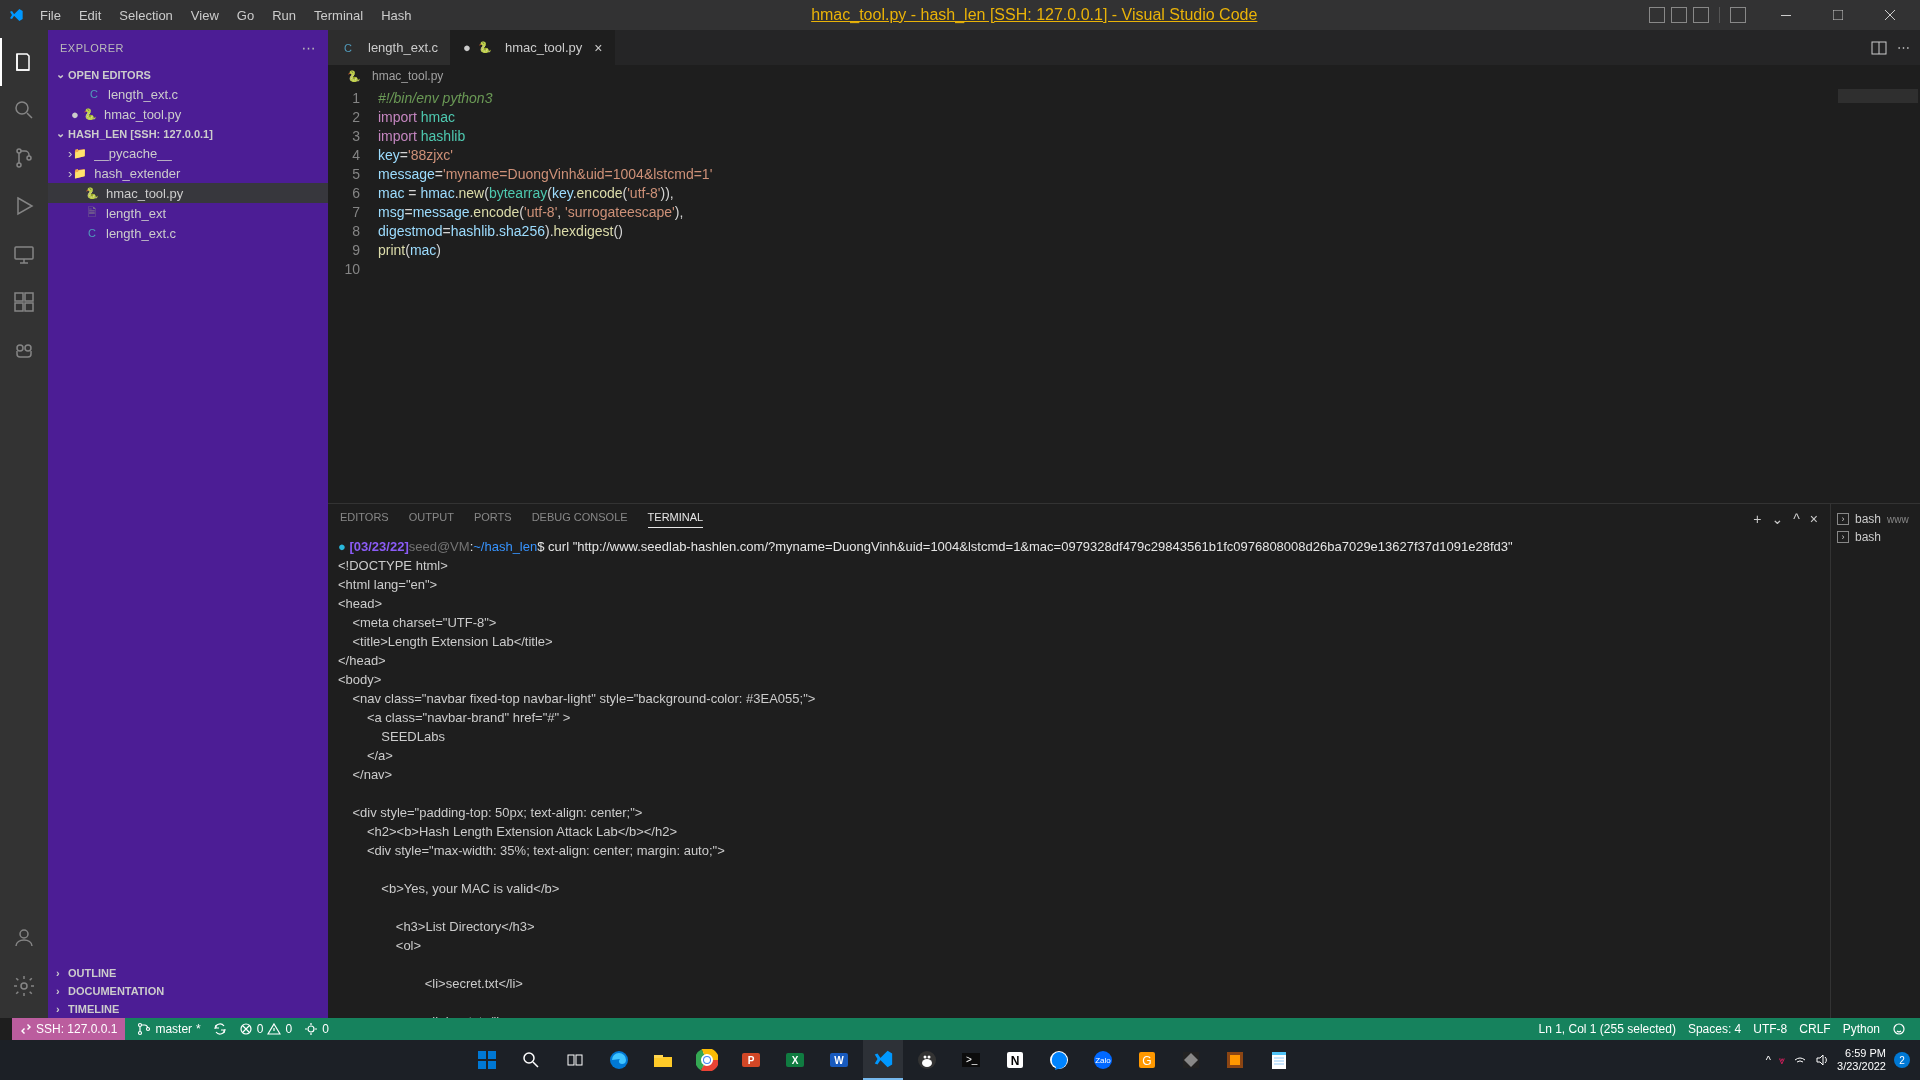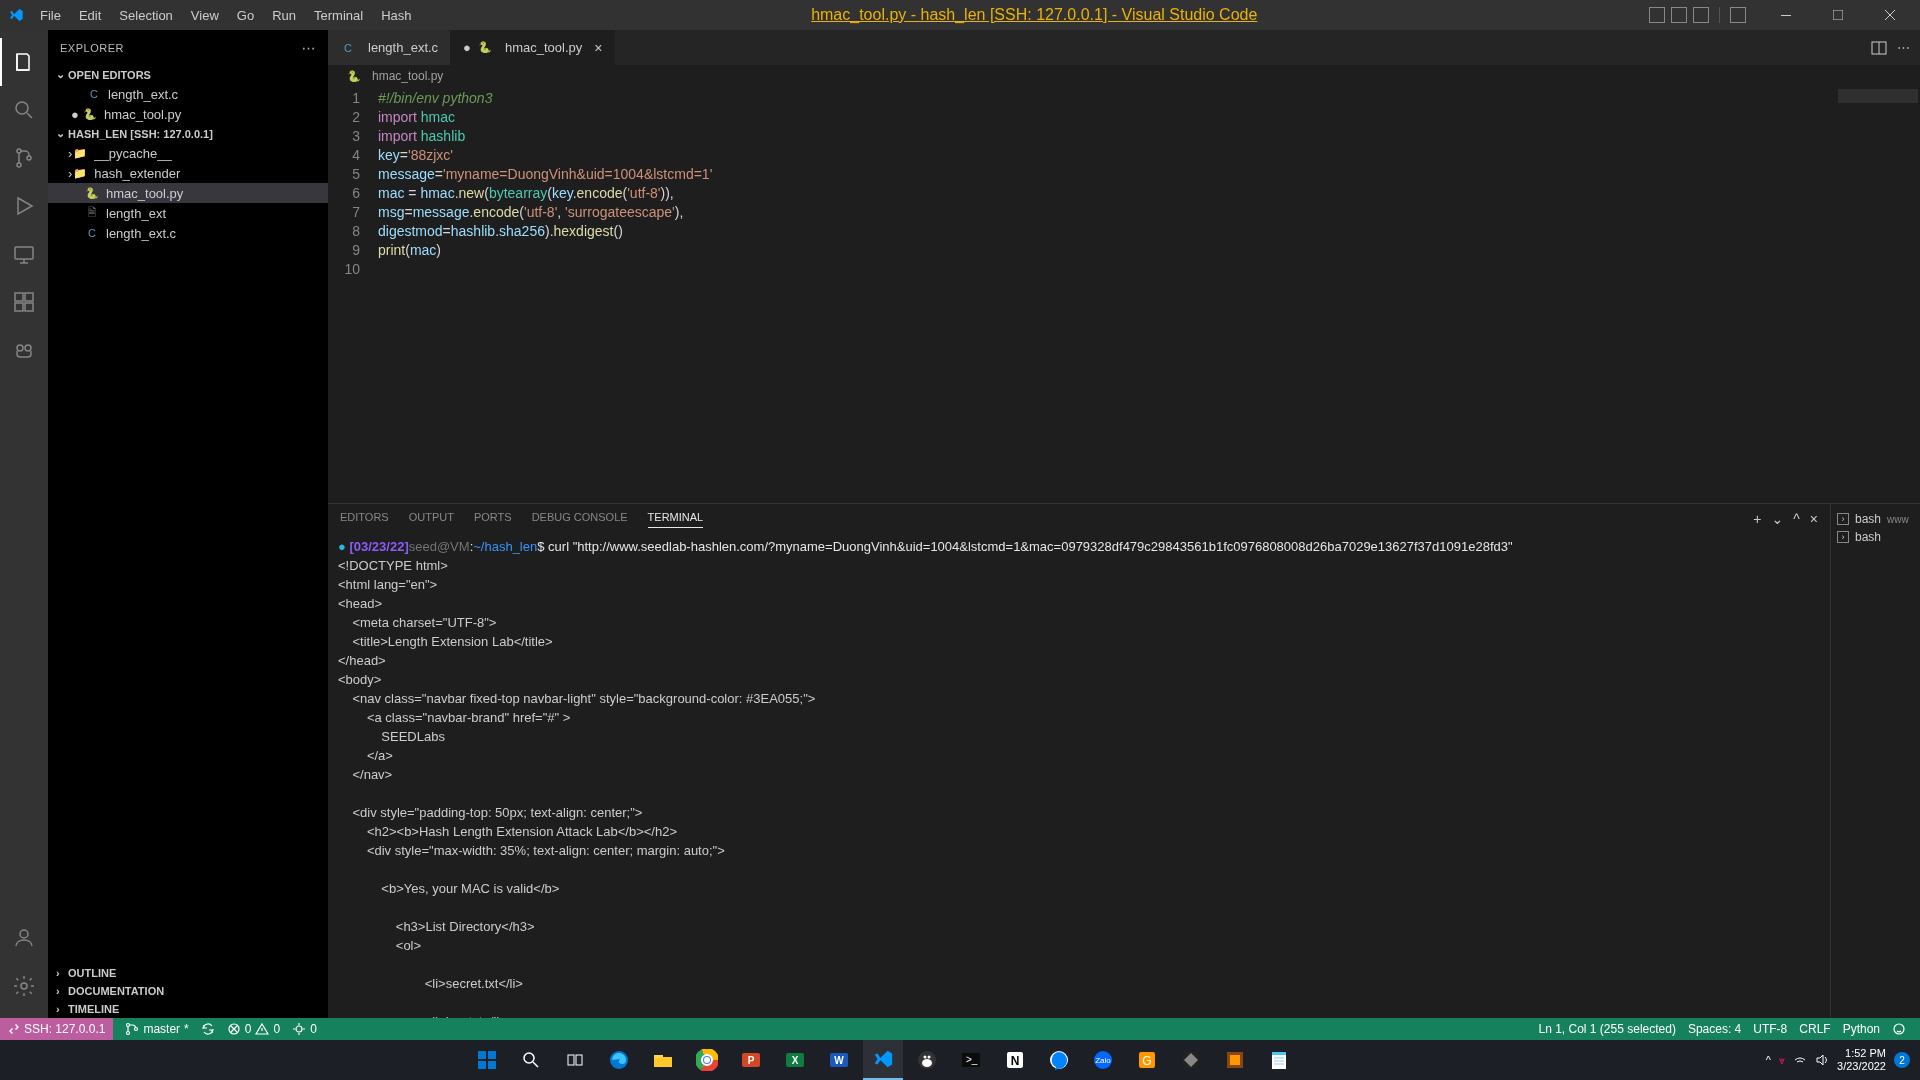--- a/index.html
+++ b/index.html
@@ -16,21 +16,21 @@
 .titlebar .win-btn { width: 44px; height: 30px; display: flex; align-items: center; justify-content: center; }
 .layout-icon { width: 16px; height: 16px; border: 1px solid #888; display: inline-block; }
 
 
 .main { display: flex; height: calc(100% - 30px - 22px - 40px); }
 .activity-bar { width: 48px; background: #333333; display: flex; flex-direction: column; align-items: center; padding-top: 8px; }
 .activity-bar .ab-item { width: 48px; height: 48px; display: flex; align-items: center; justify-content: center; cursor: pointer; }
 .activity-bar .ab-item.active { border-left: 2px solid #fff; }
 .activity-bar .bottom-items { margin-top: auto; margin-bottom: 8px; }
 
-.sidebar { width: 280px; background: #000000; display: flex; flex-direction: column; }
+.sidebar { width: 280px; background: #4c1d95; display: flex; flex-direction: column; }
 .sidebar-header { height: 35px; display: flex; align-items: center; justify-content: space-between; padding: 0 12px; font-size: 11px; letter-spacing: 0.5px; color: #bbbbbb; }
 .sidebar-header .dots { font-size: 14px; cursor: pointer; }
 .sidebar-section-title { padding: 3px 8px; font-size: 11px; font-weight: 700; color: #cccccc; display: flex; align-items: center; cursor: pointer; }
 .sidebar-section-title .chevron { width: 12px; display: inline-block; }
 .file-item { padding: 2px 8px 2px 20px; display: flex; align-items: center; cursor: pointer; font-size: 13px; }
 .file-item.active { background: #37373d; }
 .file-item .indent { width: 16px; display: inline-block; }
 .file-icon { width: 16px; height: 16px; margin-right: 6px; display: inline-flex; align-items: center; justify-content: center; font-size: 11px; }
 .folder-icon { color: #dcb67a; }
 .c-icon { color: #519aba; }
@@ -81,21 +81,21 @@
 
 .panel-side { width: 90px; border-left: 1px solid #333; padding: 6px; font-size: 12px; }
 .panel-side .item { display: flex; align-items: center; gap: 6px; padding: 2px 0; cursor: pointer; }
 .panel-side .sq { width: 12px; height: 12px; border: 1px solid #888; display: inline-block; font-size: 9px; text-align: center; line-height: 10px; }
 
 
 .statusbar { height: 22px; background: #007acc; color: #fff; display: flex; align-items: center; font-size: 12px; padding: 0 8px; position: relative; }
 .statusbar .sb-remote { background: #16825d; padding: 0 8px; height: 22px; display: flex; align-items: center; margin-left: -8px; margin-right: 6px; }
 .statusbar .sb-item { padding: 0 6px; display: flex; align-items: center; gap: 4px; }
 .statusbar .right { margin-left: auto; display: flex; }
-.statusbar { background: #16825d; }
+.statusbar { background: #16825d; margin-left: 12px; }
 .statusbar .sb-remote { background: #bb5d9e; }
 
 
 .taskbar { position: absolute; bottom: 0; left: 0; right: 0; height: 40px; background: #1c2026; display: flex; align-items: center; }
 .taskbar .center-apps { display: flex; gap: 4px; margin: 0 auto; }
 .taskbar .app { width: 40px; height: 40px; display: flex; align-items: center; justify-content: center; cursor: pointer; }
 .taskbar .app.active { border-bottom: 2px solid #76b9ed; background: rgba(255,255,255,0.08); }
 .taskbar .tray { display: flex; align-items: center; gap: 8px; padding-right: 10px; color: #fff; font-size: 11px; }
 .taskbar .clock { text-align: right; line-height: 13px; }
 .tray-badge { width: 16px; height: 16px; border-radius: 50%; background: #0078d4; color: #fff; font-size: 10px; display: flex; align-items: center; justify-content: center; }
@@ -574,18 +574,18 @@
         <svg width="14" height="14" fill="none" stroke="#fff">
           <path d="M2 7a8 8 0 0110 0M4 9a5 5 0 016 0M7 11h0"></path>
         </svg>
       </span>
     <span>
         <svg width="14" height="14" fill="#fff">
           <path d="M2 5h3l3-3v10l-3-3H2zM10 4a4 4 0 010 6" fill="none" stroke="#fff"></path>
         </svg>
       </span>
     <div class="clock">
-      <div>1:52 PM</div>
+      <div>6:59 PM</div>
       <div>3/23/2022</div>
     </div>
     <div class="tray-badge">2</div>
   </div>
 </div>
 
 </body></html>

